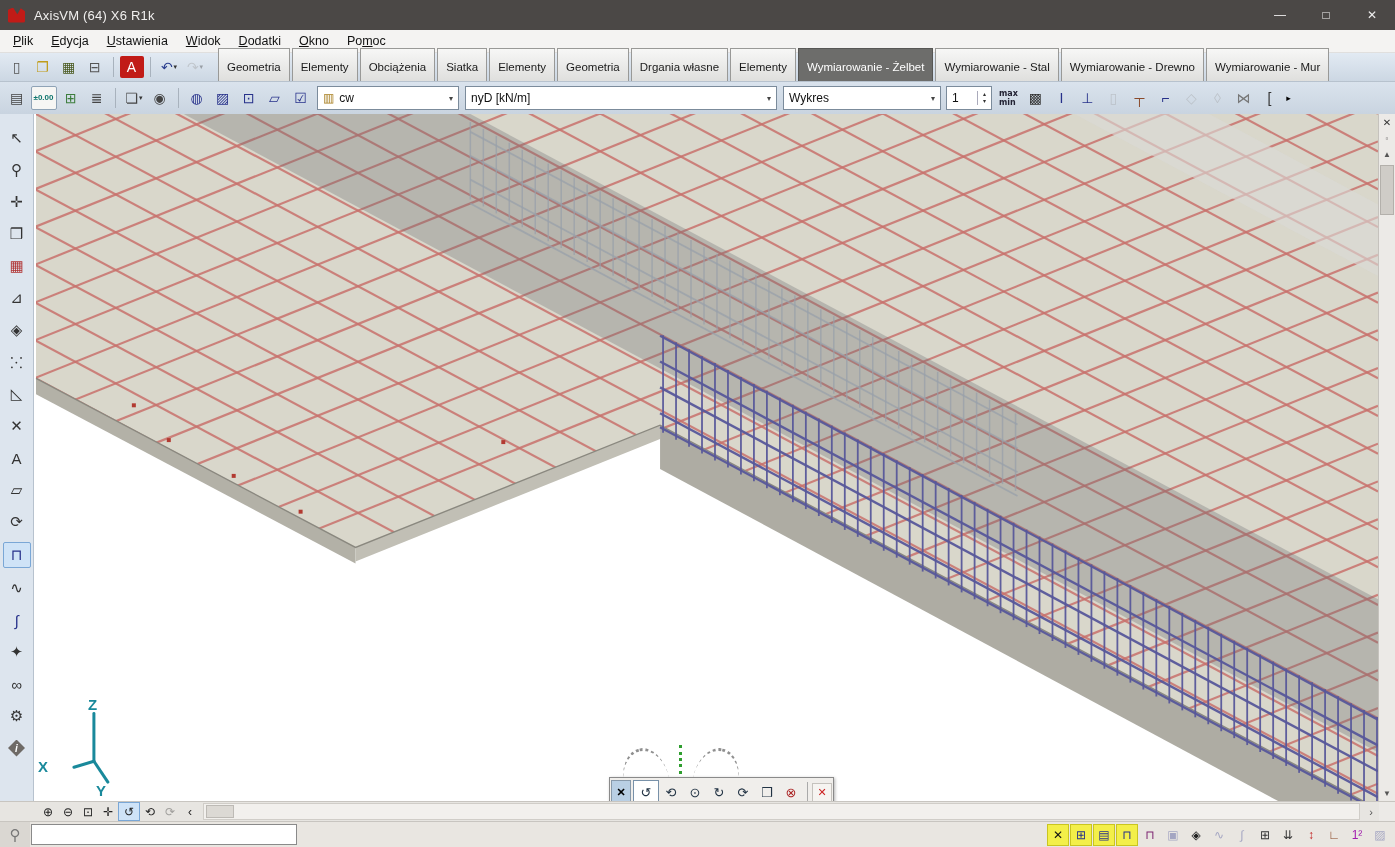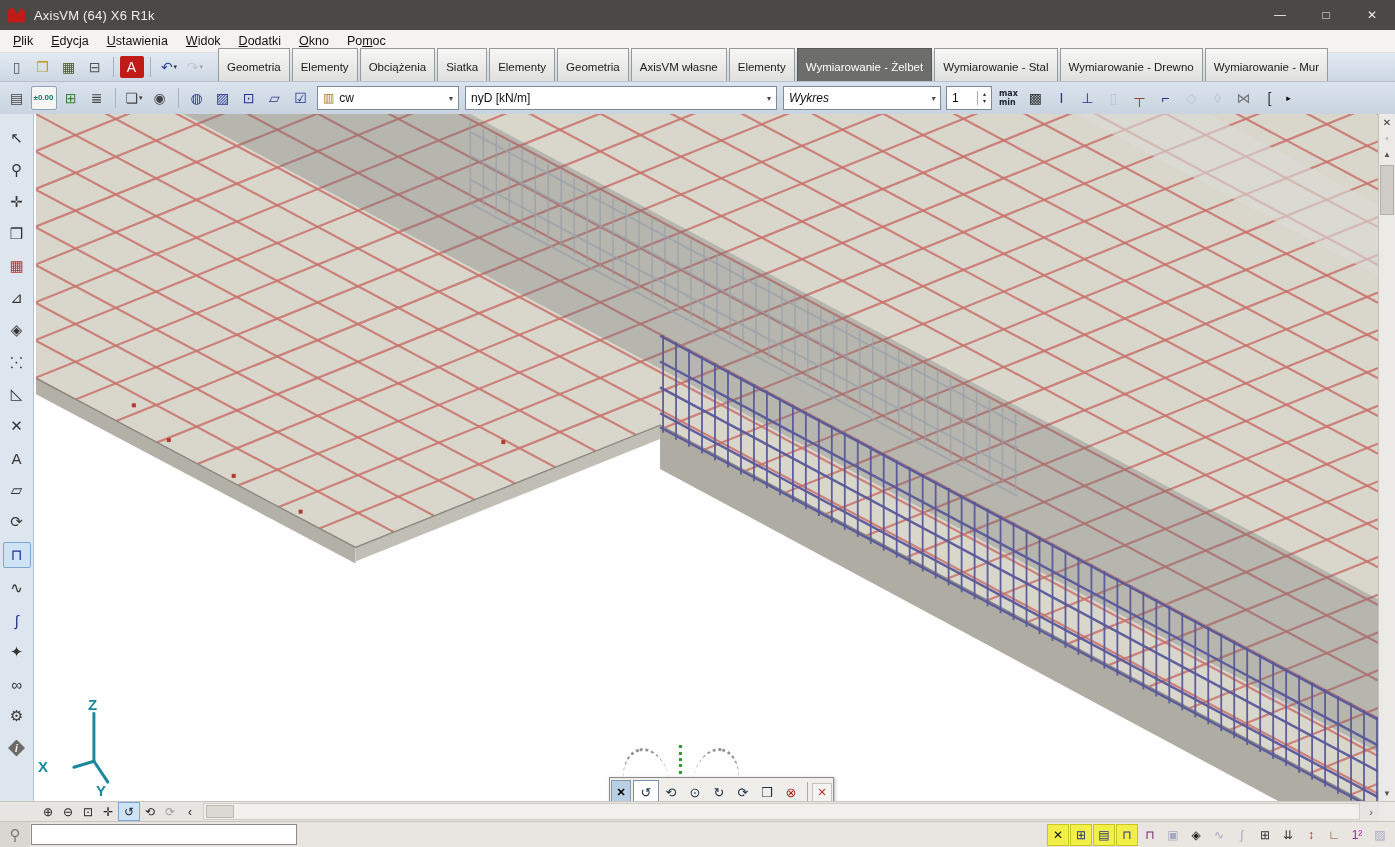--- a/index.html
+++ b/index.html
@@ -35,21 +35,21 @@
   .tab{padding:12px 8px;background:linear-gradient(#f7f7f6,#dcdcda);border:1px solid #999997;font-size:11.5px;
        color:#1a1a1a;white-space:nowrap;}
   .tab.active{background:#6d6d6b;color:#fff;border-color:#575755;}
   
   .combo{height:22px;background:#fff;border:1px solid #7b8b9b;display:flex;align-items:center;
          padding:0 5px;font-size:12px;margin:0 3px;color:#111;}
   .combo .combo-ico{color:#a67c1c;margin-right:5px;font-size:12px;}
   .combo .combo-arrow{margin-left:auto;font-size:8px;color:#444;padding-left:6px;}
   .combo.c-component{width:130px;}
   .combo.c-result{width:300px;}
-  .combo.c-display{width:146px;font-style:italic;}
+  .combo.c-display{width:146px;}
   .spinner{width:44px;height:22px;background:#fff;border:1px solid #7b8b9b;display:flex;align-items:center;margin:0 2px;}
   .spin-val{flex:1;padding-left:5px;}
   .spin-btns{display:flex;flex-direction:column;font-size:6px;color:#333;border-left:1px solid #aab;
              width:13px;align-items:center;line-height:1.2;}
   .minmax{display:flex;flex-direction:column;font-size:8px;line-height:1.15;font-weight:bold;color:#223;
           padding:0 5px;font-family:"DejaVu Sans",sans-serif;}
   
   .main{flex:1;display:flex;min-height:0;}
   .rail{width:33px;background:#dde5ee;border-right:1px solid #b7c2ce;display:flex;flex-direction:column;
         align-items:center;padding-top:12px;gap:8px;flex:0 0 auto;}
@@ -179,21 +179,21 @@
         </span>
       </div>
     <div class="tabs">
 
     <span class="tab"><span>Geometria</span></span>
         <span class="tab"><span>Elementy</span></span>
         <span class="tab"><span>Obciążenia</span></span>
         <span class="tab"><span>Siatka</span></span>
         <span class="tab"><span>Elementy</span></span>
         <span class="tab"><span>Geometria</span></span>
-        <span class="tab"><span>AxisVM własne</span></span>
+        <span class="tab"><span>Drgania własne</span></span>
         <span class="tab"><span>Elementy</span></span>
         <span class="tab active"><span>Wymiarowanie - Żelbet</span></span>
         <span class="tab"><span>Wymiarowanie - Stal</span></span>
         <span class="tab"><span>Wymiarowanie - Drewno</span></span>
         <span class="tab"><span>Wymiarowanie - Mur</span></span>
       </div>
   </div>
 
   <div class="toolbar2">
     <div class="tb-icons">

